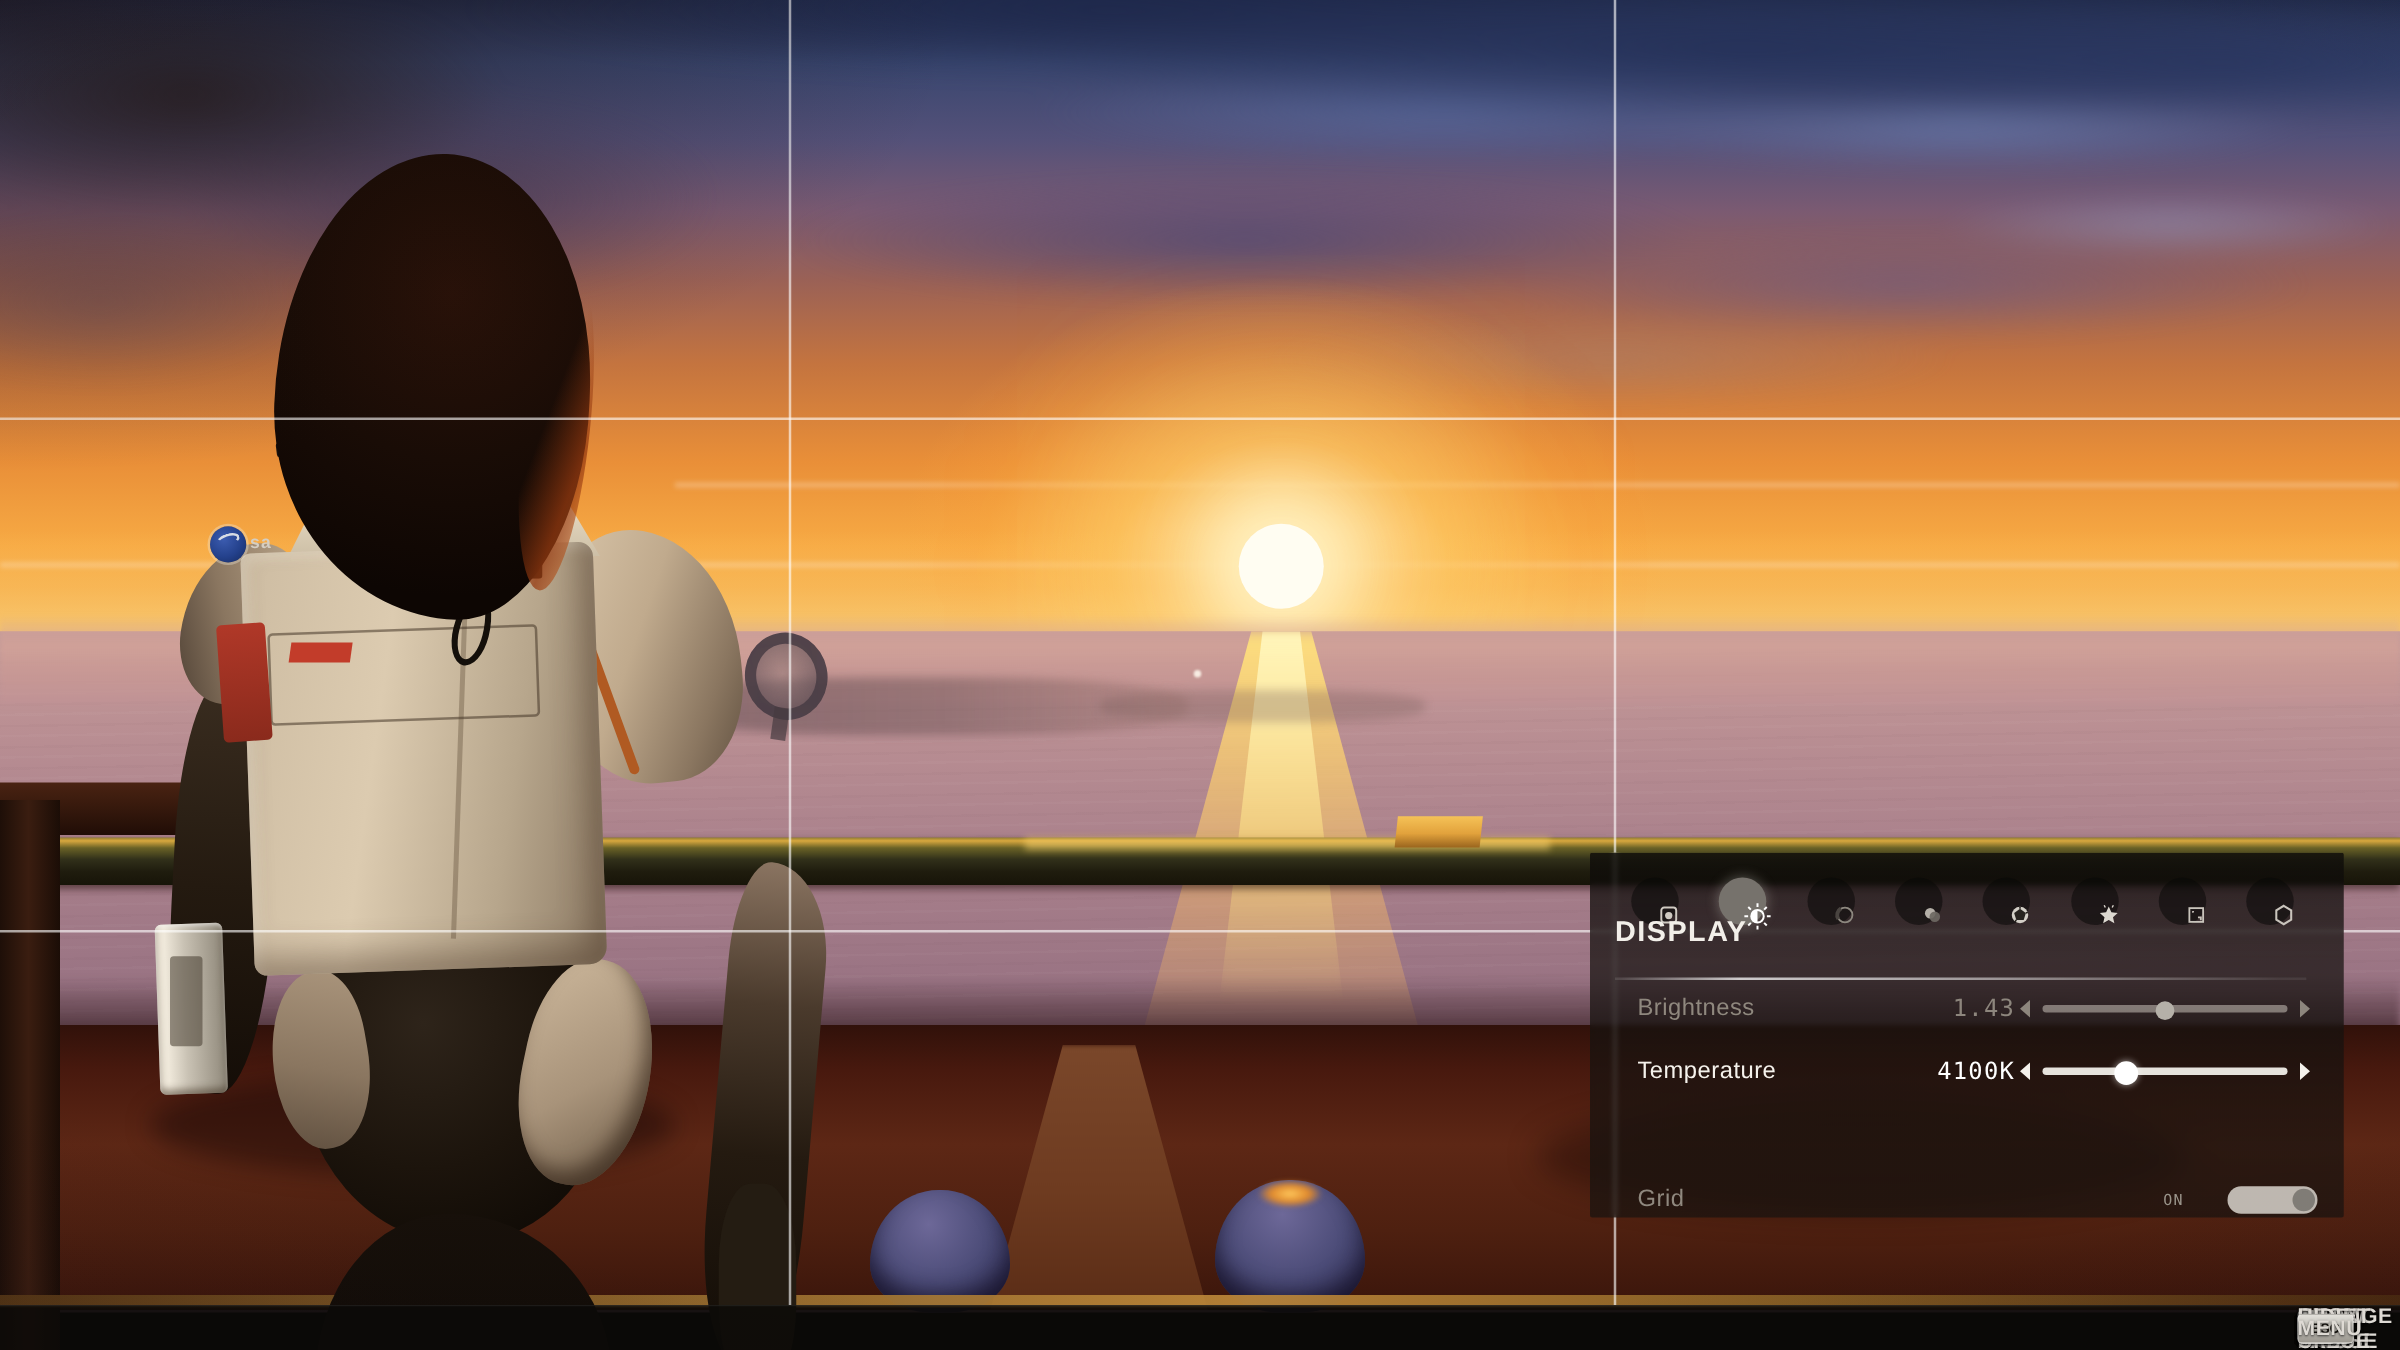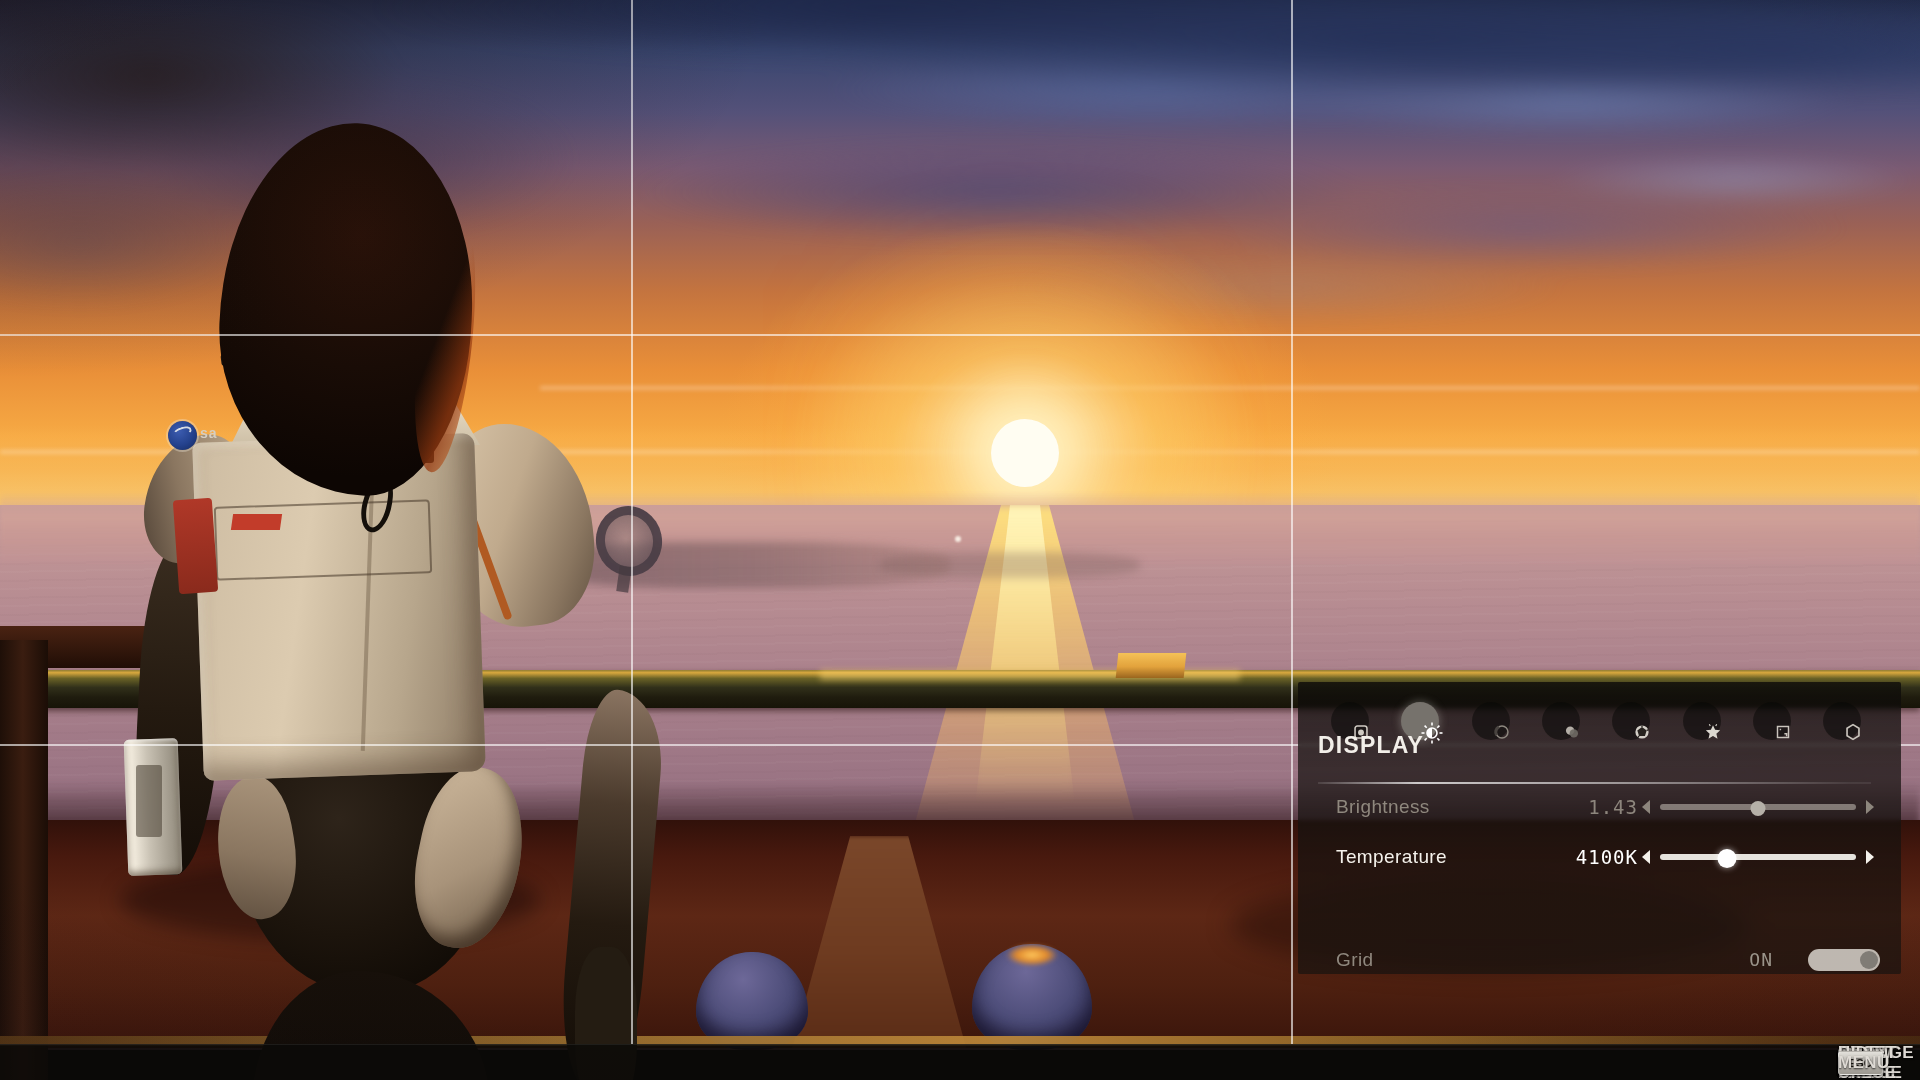--- a/index.html
+++ b/index.html
@@ -164,21 +164,21 @@
   .gridline{background:rgba(255,255,255,.62);z-index:40;}
   .gridline.v{top:0;width:2px;height:1044px;}
   .gridline.h{left:0;width:1920px;height:2px;}
   .vignette{left:0;top:0;width:1920px;height:1080px;z-index:45;pointer-events:none;
     background:radial-gradient(125% 95% at 52% 45%,rgba(0,0,0,0) 55%,rgba(22,10,24,.34) 100%),
                radial-gradient(40% 35% at 0% 0%,rgba(28,14,8,.5) 0%,rgba(28,14,8,0) 100%);}
 
   
   .panel{left:1272px;top:682px;width:603px;height:292px;z-index:60;border-radius:2px;
     background:linear-gradient(180deg,rgba(13,11,9,.78) 0%,rgba(21,18,15,.72) 30%,rgba(23,19,16,.70) 100%);
-    backdrop-filter:blur(2px);margin-left:26px;}
+    backdrop-filter:blur(2px);}
   .panel *{position:absolute;}
   .tab{width:38px;height:38px;top:20px;border-radius:50%;background:rgba(10,9,8,.55);
     display:flex;align-items:center;justify-content:center;cursor:pointer;}
   .tab.active{background:#76726c;box-shadow:0 0 10px rgba(230,225,215,.35);}
   .tab svg{position:static;display:block;}
   .panel-title{left:20px;top:50px;font-size:23px;font-weight:bold;letter-spacing:1.2px;color:#f2efe9;}
   .panel-divider{left:20px;top:100px;right:30px;height:2px;
     background:linear-gradient(90deg,rgba(255,255,255,.10) 0%,rgba(255,255,255,.75) 18%,rgba(255,255,255,.5) 55%,rgba(255,255,255,.08) 96%);}
   .row{left:0;right:0;height:38px;}
   .row-label{left:38px;top:0;line-height:38px;font-size:19px;color:#8f887e;letter-spacing:.4px;}
@@ -191,21 +191,21 @@
   .arr.left{left:0;border-right:8px solid #8d867d;}
   .arr.right{right:0;border-left:8px solid #8d867d;}
   .row.active .arr.left{border-right-color:#f5f2ec;}
   .row.active .arr.right{border-left-color:#f5f2ec;}
   .slider-track{left:18px;top:16px;width:196px;height:6px;border-radius:3px;background:rgba(216,210,200,.5);}
   .row.active .slider-track{background:rgba(247,245,240,.92);}
   .slider-handle{top:3px;left:calc(var(--pct)*1%);width:15px;height:15px;margin-top:-6px;border-radius:50%;
     background:#b5b0a8;transform:translateX(-50%);cursor:grab;}
   .row.active .slider-handle{width:19px;height:19px;margin-top:-8px;background:#fff;
     box-shadow:0 0 6px rgba(255,255,255,.6);}
-  .toggle-state{right:128px;top:0;line-height:38px;font-size:18px;color:#9a948a;letter-spacing:1px;
+  .toggle-state{right:128px;top:0;line-height:38px;font-size:12px;color:#9a948a;letter-spacing:1px;
     font-family:"DejaVu Sans Mono",monospace;}
   .toggle{right:21px;top:8px;width:72px;height:22px;border-radius:11px;background:rgba(233,229,222,.78);cursor:pointer;}
   .toggle-knob{right:2px;top:2px;width:18px;height:18px;border-radius:50%;background:#807c76;}
 
   
   .hotkey-bar{left:0;top:1044px;width:1920px;height:36px;z-index:70;
     background:rgba(12,10,8,.86);border-top:1px solid rgba(255,255,255,.07);
     display:flex;align-items:center;justify-content:flex-end;gap:36px;padding-right:82px;}
   .hotkey{position:relative;display:flex;align-items:center;gap:13px;cursor:pointer;}
   .keycap{position:relative;min-width:25px;height:24px;padding:0 10px;border-radius:4px;

